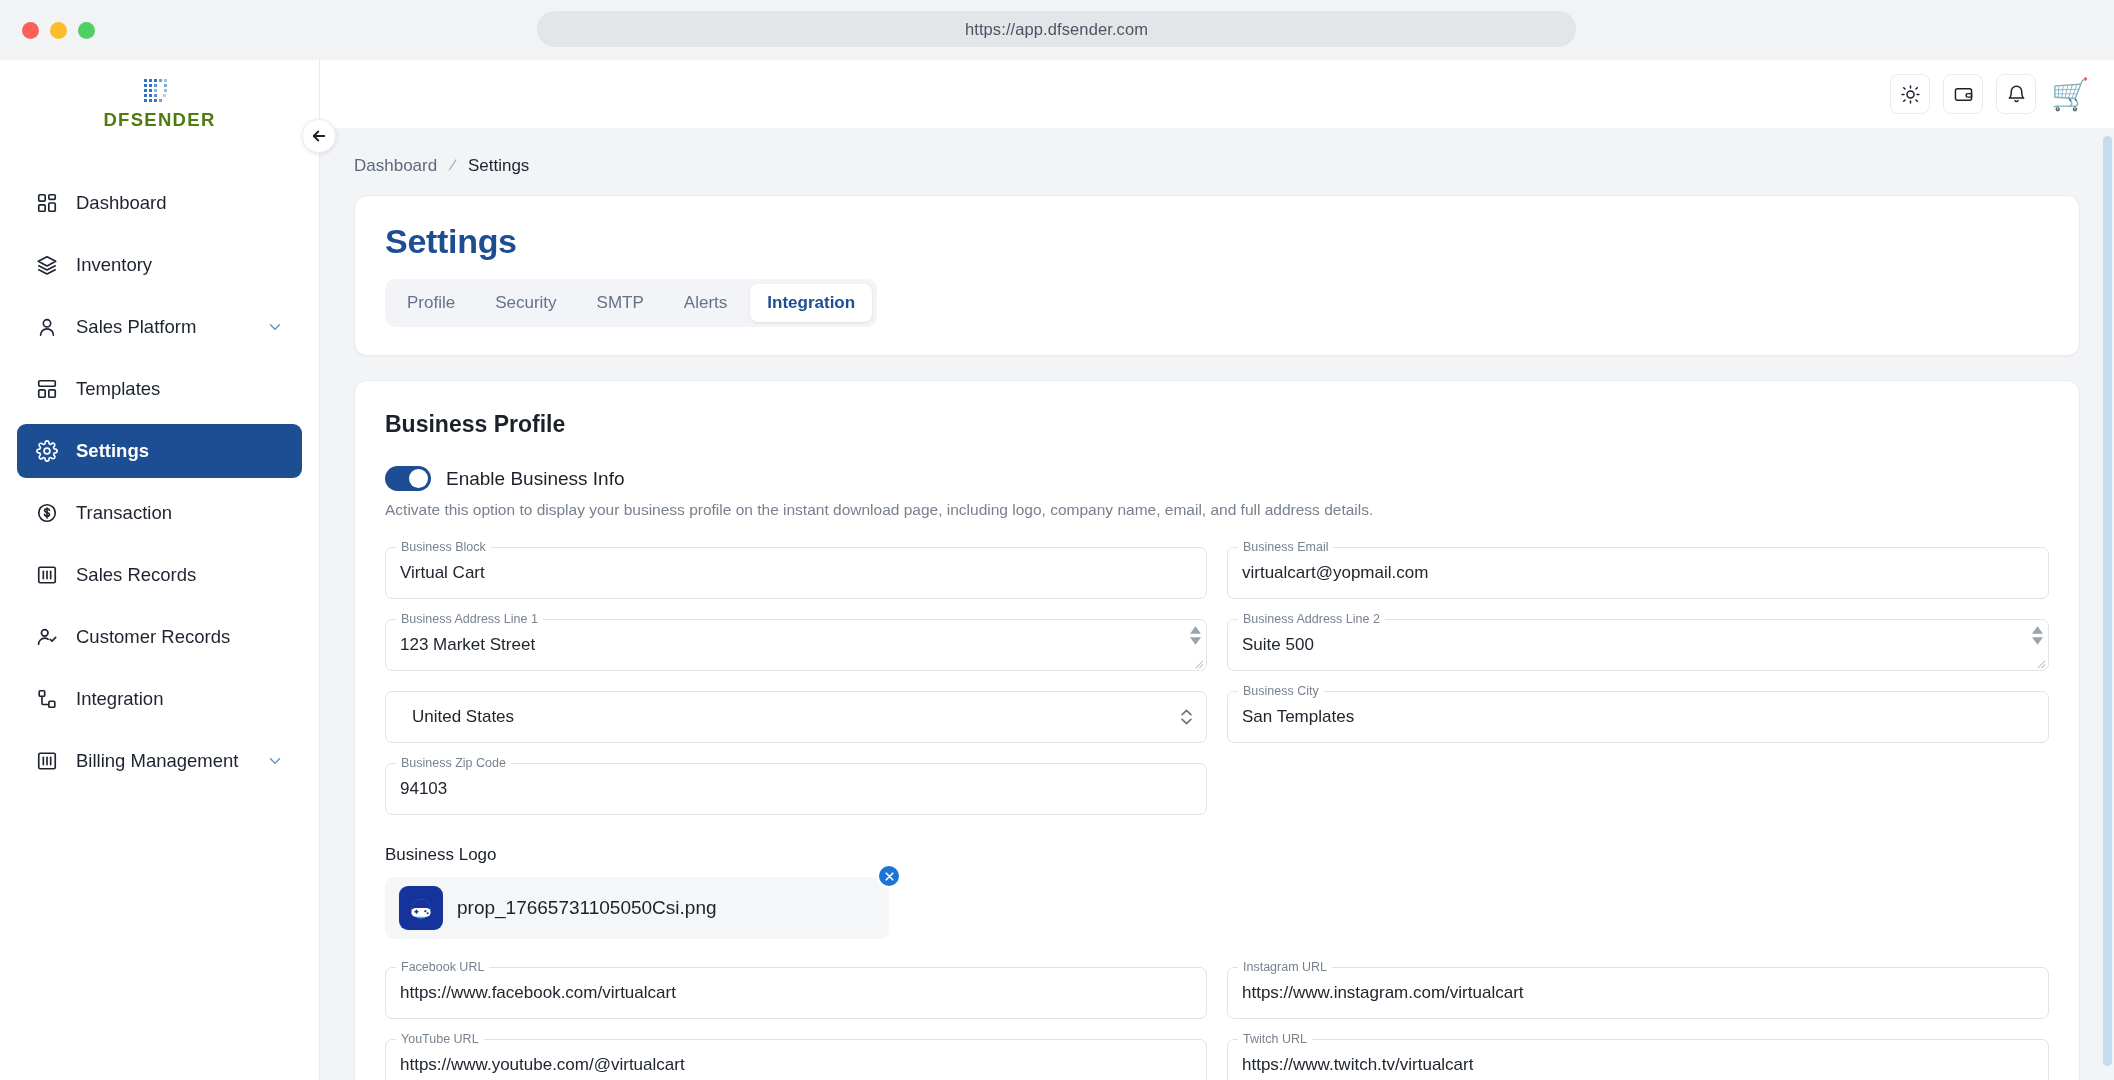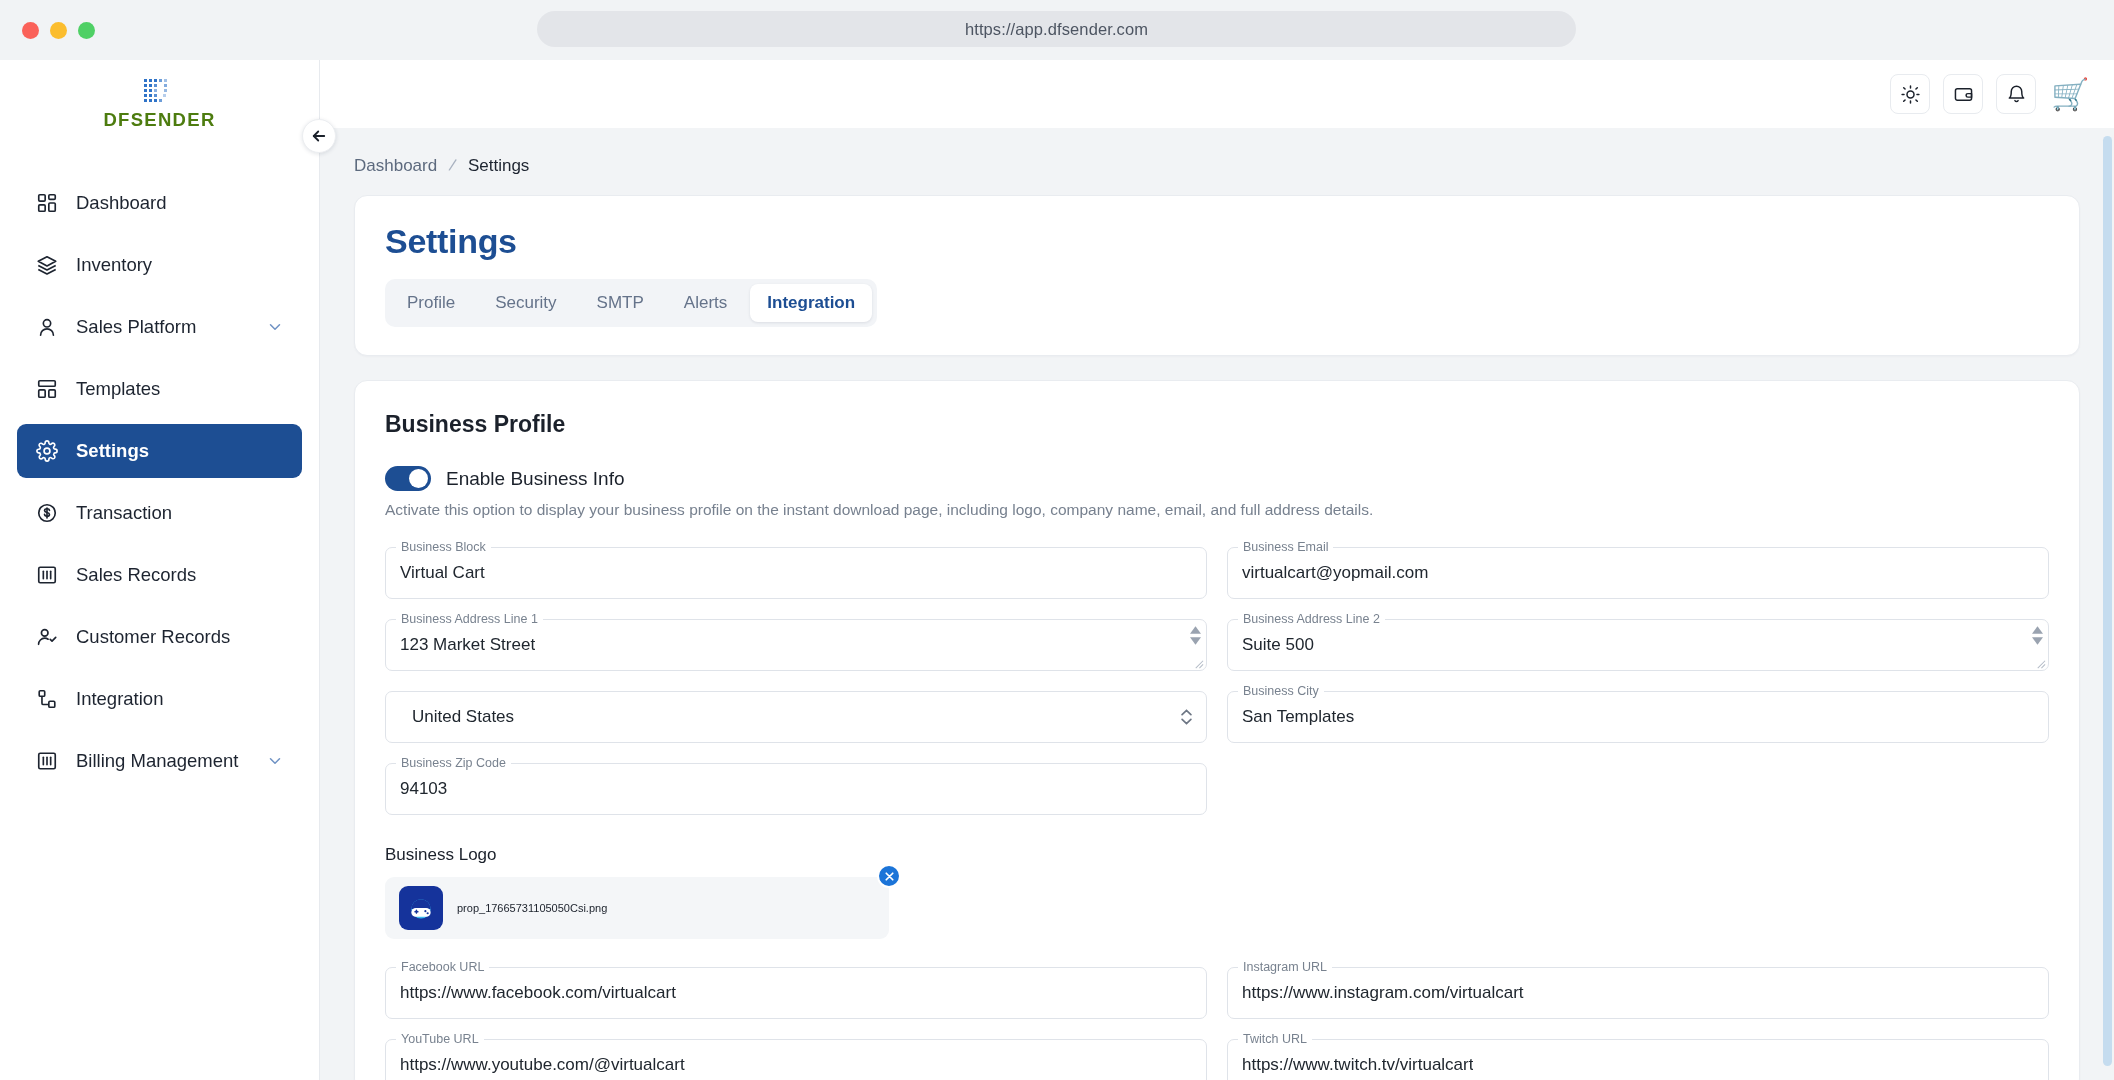--- a/index.html
+++ b/index.html
@@ -203,21 +203,21 @@
   .logo-chip {
     position: relative; width: 504px; height: 62px;
     background: #f4f6f8; border-radius: 9px;
     display: flex; align-items: center; padding: 0 14px; gap: 14px;
   }
   .logo-thumb {
     width: 44px; height: 44px; border-radius: 9px;
     background: #15339b; display: flex; align-items: center;
     justify-content: center; flex: none;
   }
-  .logo-filename { font-size: 11px; color: #1b212b; text-align: center; }
+  .logo-filename { font-size: 19px; color: #1b212b; text-align: center; }
   .chip-remove {
     position: absolute; right: -12px; top: -13px;
     width: 24px; height: 24px; border-radius: 50%;
     background: #1b74d8; display: flex; align-items: center;
     justify-content: center; cursor: pointer;
     border: 2px solid #fff;
   }
 
   .social-grid { margin-top: 28px; }
 

